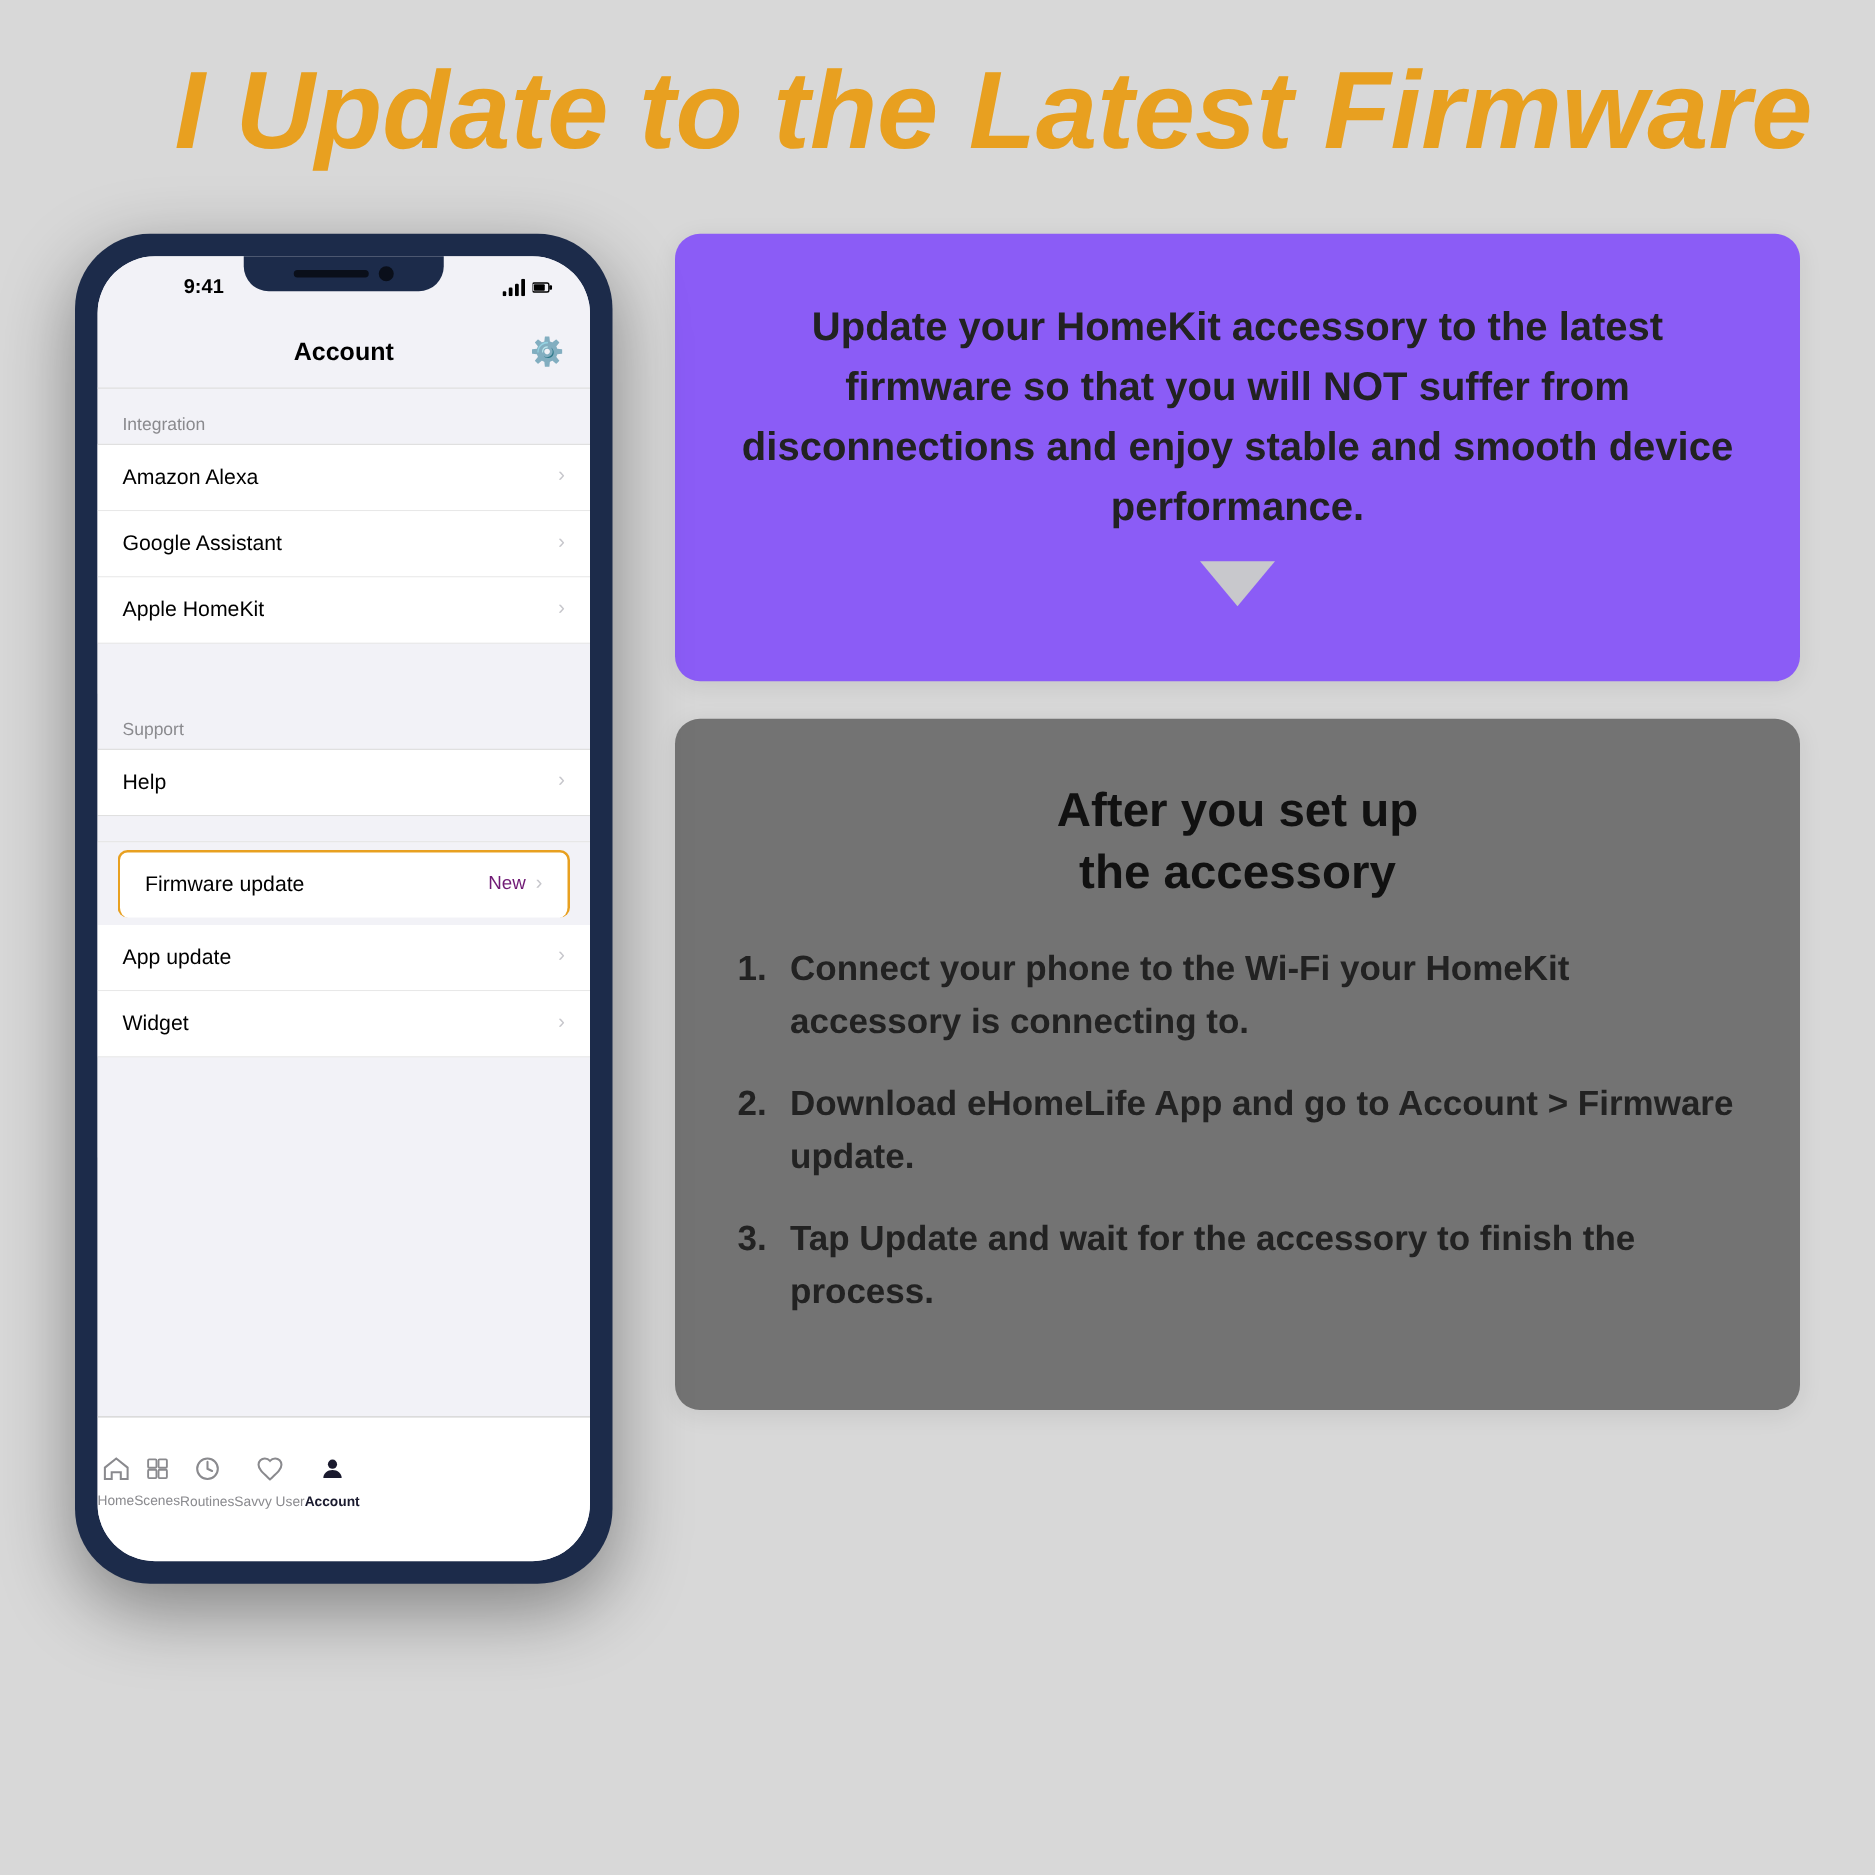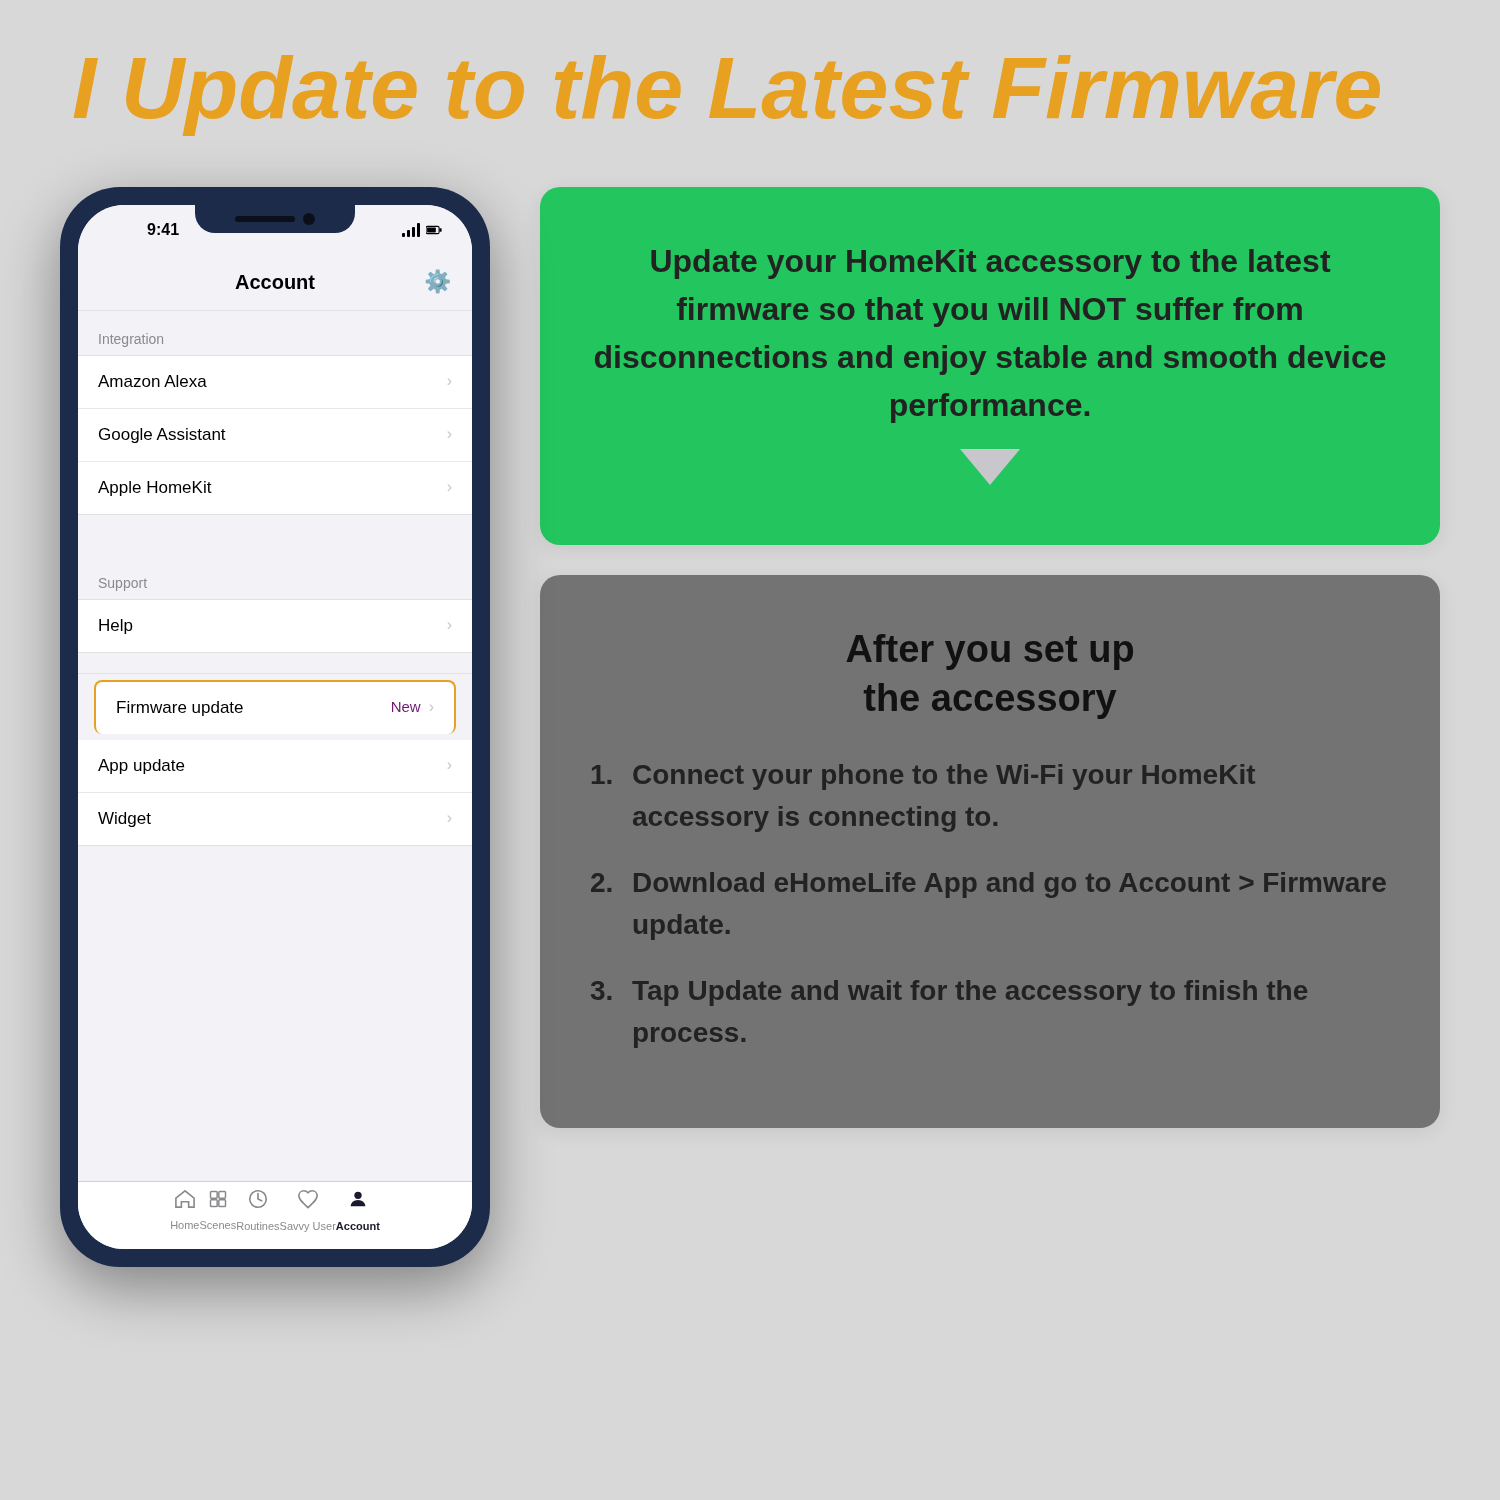--- a/index.html
+++ b/index.html
@@ -6,21 +6,22 @@
     body {
       width: 1500px;
       height: 1500px;
       background-color: #d8d8d8;
       font-family: -apple-system, BlinkMacSystemFont, 'Helvetica Neue', Arial, sans-serif;
       overflow: hidden;
     }
 
     
     .page-header {
-      padding: 40px 50px 20px 72px;
+      padding: 40px 50px 20px 34px;
+      text-align: right;
     }
     .page-title {
       font-size: 88px;
       font-weight: 900;
       color: #e8a020;
       font-style: italic;
       line-height: 1.1;
     }
 
     
@@ -189,26 +190,26 @@
     }
 
     .firmware-item {
       border: 2px solid #e8a020;
       border-radius: 8px;
       margin: 0 8px;
     }
 
     
     .tab-bar {
-      height: 68px;
+      height: 116px;
       background-color: #fff;
       border-top: 1px solid #d0d0d0;
       display: flex;
       align-items: center;
-      justify-content: center;
+      justify-content: flex-start;
       flex-shrink: 0;
       padding-bottom: 10px;
     }
 
     .tab-item {
       display: flex;
       flex-direction: column;
       align-items: center;
       gap: 4px;
     }
@@ -232,21 +233,21 @@
 
     
     .right-panel {
       flex: 1;
       display: flex;
       flex-direction: column;
       gap: 0;
     }
 
     .info-card {
-      background-color: #22c55e;
+      background-color: #8b5cf6;
       border-radius: 20px;
       padding: 50px 50px;
       box-shadow: 0 4px 20px rgba(0,0,0,0.08);
       margin-bottom: 30px;
     }
 
     .info-description {
       font-size: 32px;
       font-weight: 600;
       color: #222;

